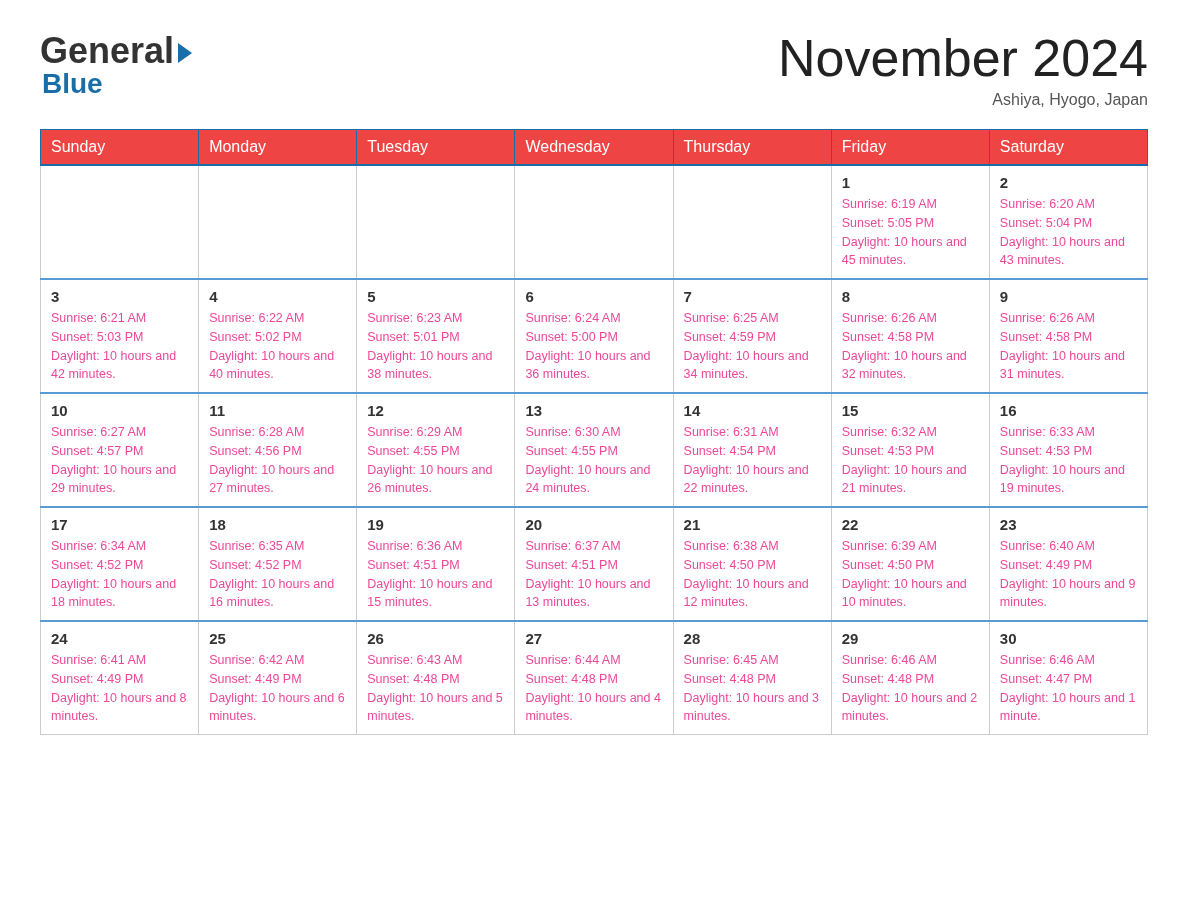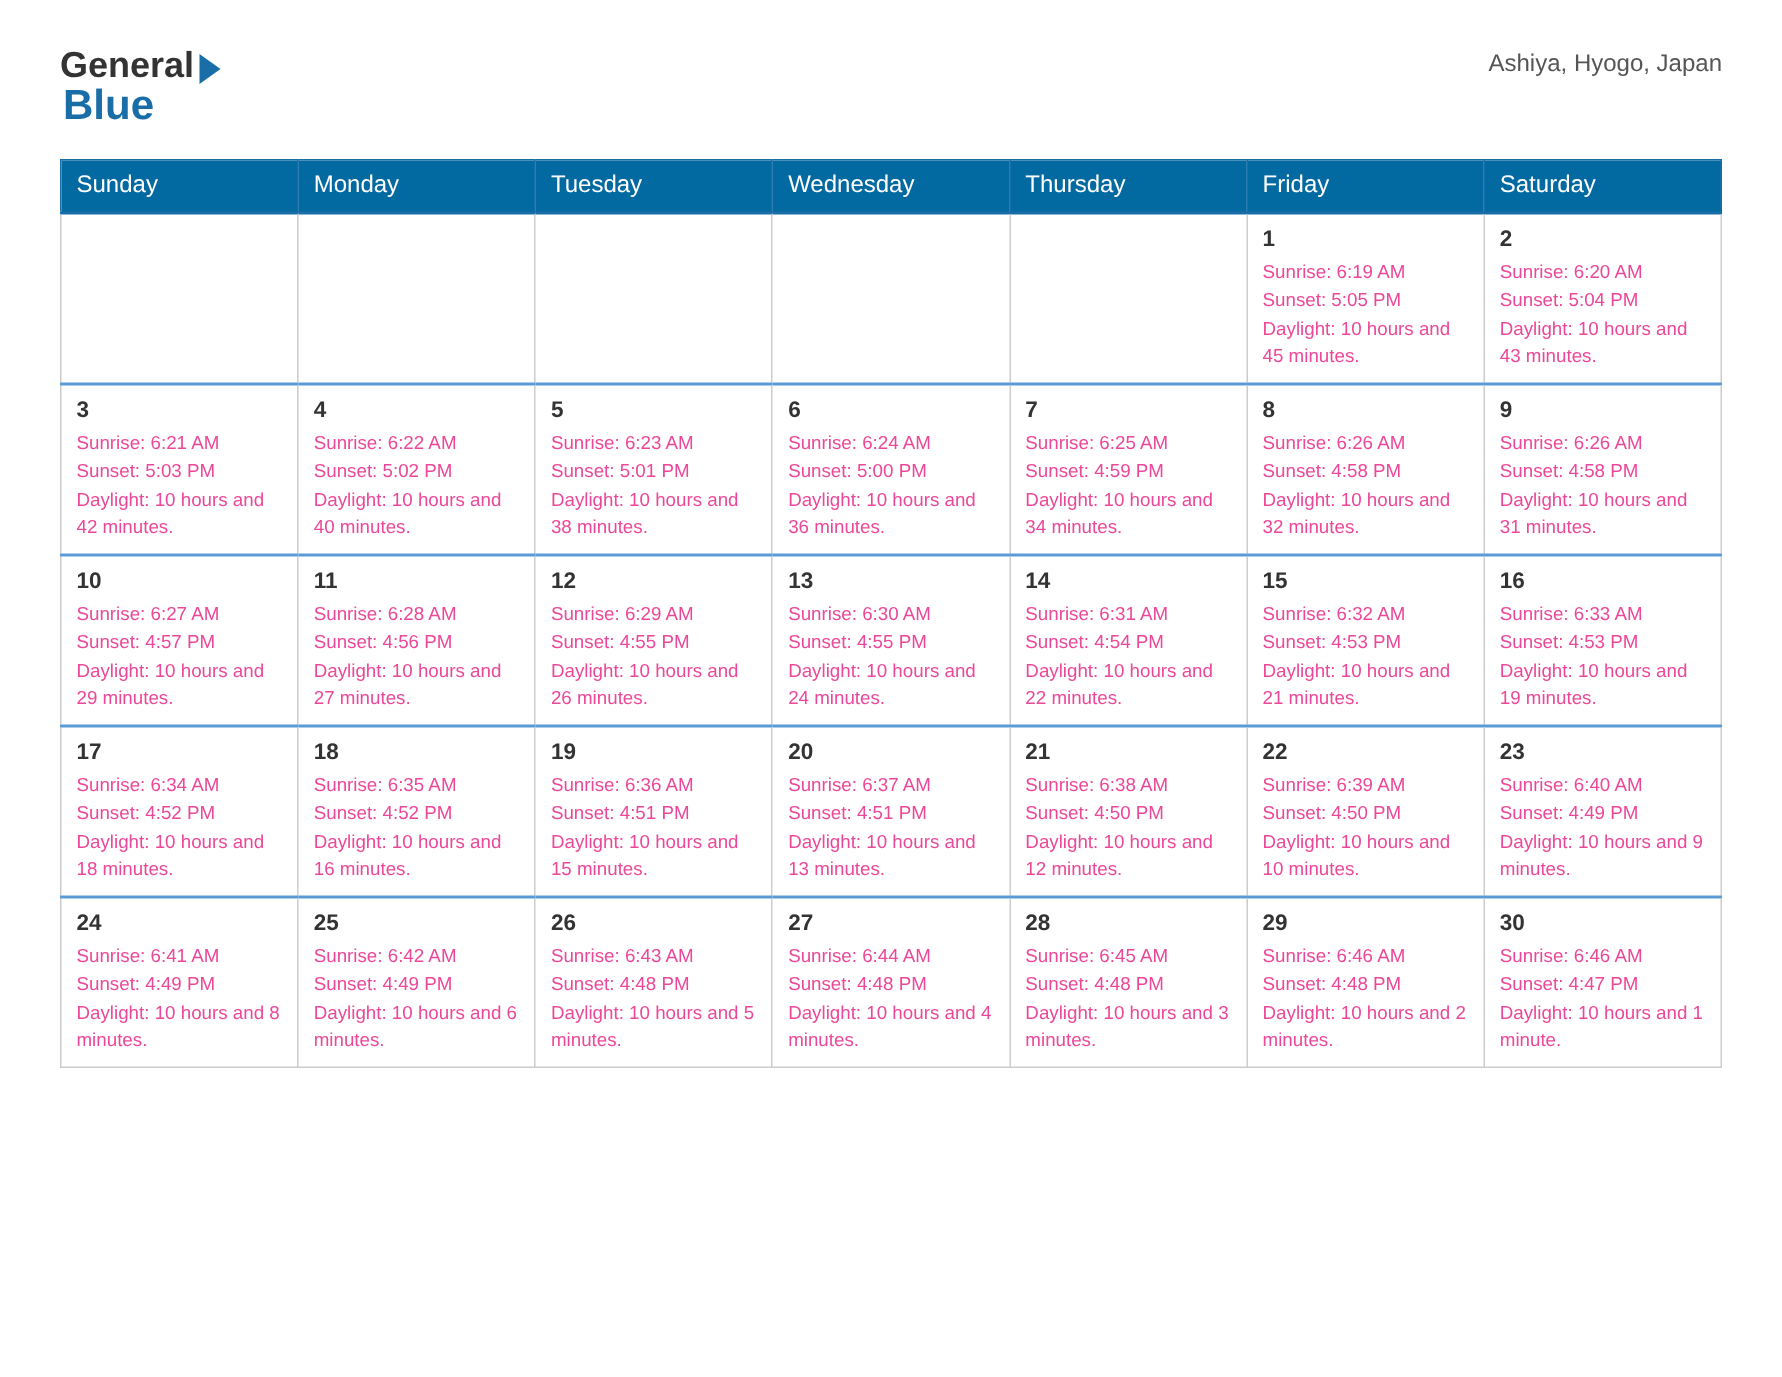--- a/index.html
+++ b/index.html
@@ -17,21 +17,21 @@
       margin-bottom: 20px;
     }
     .logo {
       display: flex;
       flex-direction: column;
       align-items: flex-start;
     }
     .logo-text {
       display: flex;
       align-items: center;
-      font-size: 24px;
+      font-size: 36px;
       font-weight: bold;
       color: #333;
     }
     .logo-general { color: #333; }
     .logo-arrow {
       width: 0; height: 0;
       border-left: 14px solid #1a6ea8;
       border-top: 10px solid transparent;
       border-bottom: 10px solid transparent;
       margin-left: 4px;
@@ -56,21 +56,21 @@
     .location {
       font-size: 16px;
       color: #555;
       margin-top: 4px;
     }
     .calendar {
       width: 100%;
       border-collapse: collapse;
     }
     .calendar thead tr th {
-      background-color: #0369a1;
+      background-color: #ef4444;
       color: #fff;
       font-size: 16px;
       font-weight: normal;
       padding: 8px 10px;
       text-align: left;
       border: 1px solid #1a6ea8;
     }
     .calendar tbody tr td {
       vertical-align: top;
       padding: 8px 10px;
@@ -104,20 +104,21 @@
 
 <div class="header">
   <div class="logo">
     <div class="logo-text">
       <span class="logo-general">General</span>
       <span class="logo-arrow"></span>
     </div>
     <span class="logo-blue">Blue</span>
   </div>
   <div class="title-block">
+    <div class="month-title">November 2024</div>
     <div class="location">Ashiya, Hyogo, Japan</div>
   </div>
 </div>
 
 <table class="calendar">
   <thead>
     <tr>
     <th>Sunday</th>
         <th>Monday</th>
         <th>Tuesday</th>

